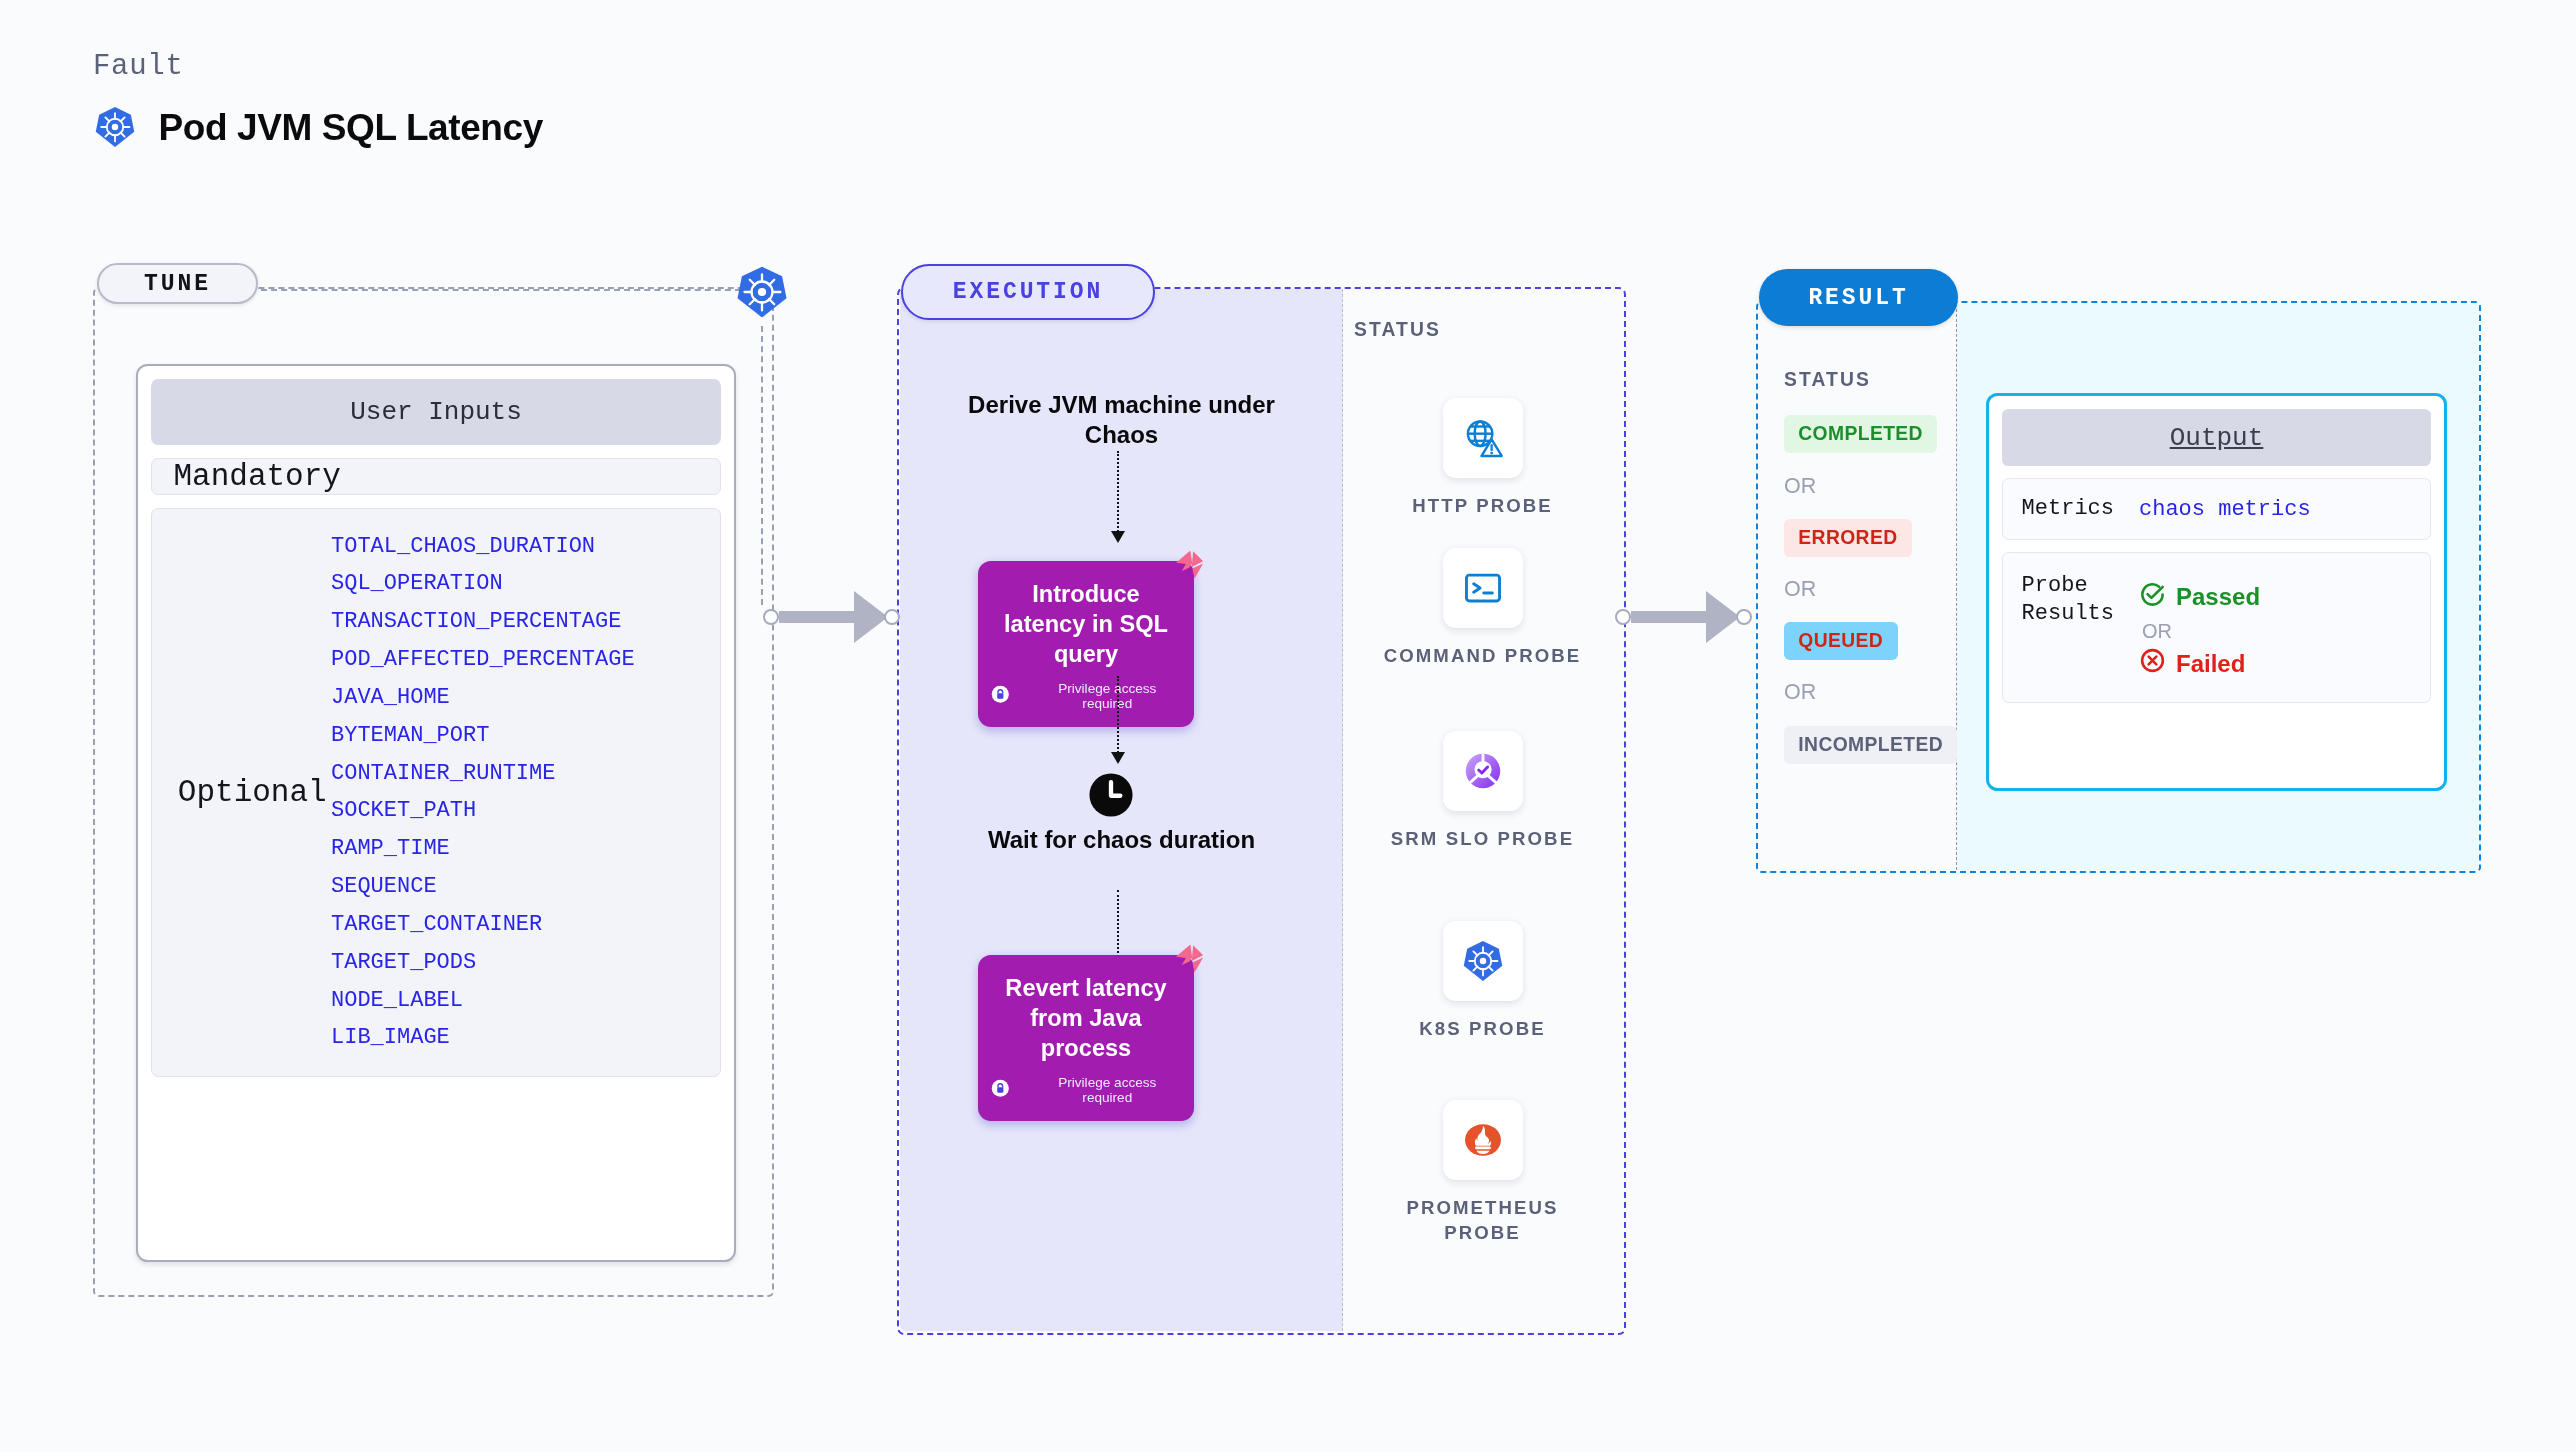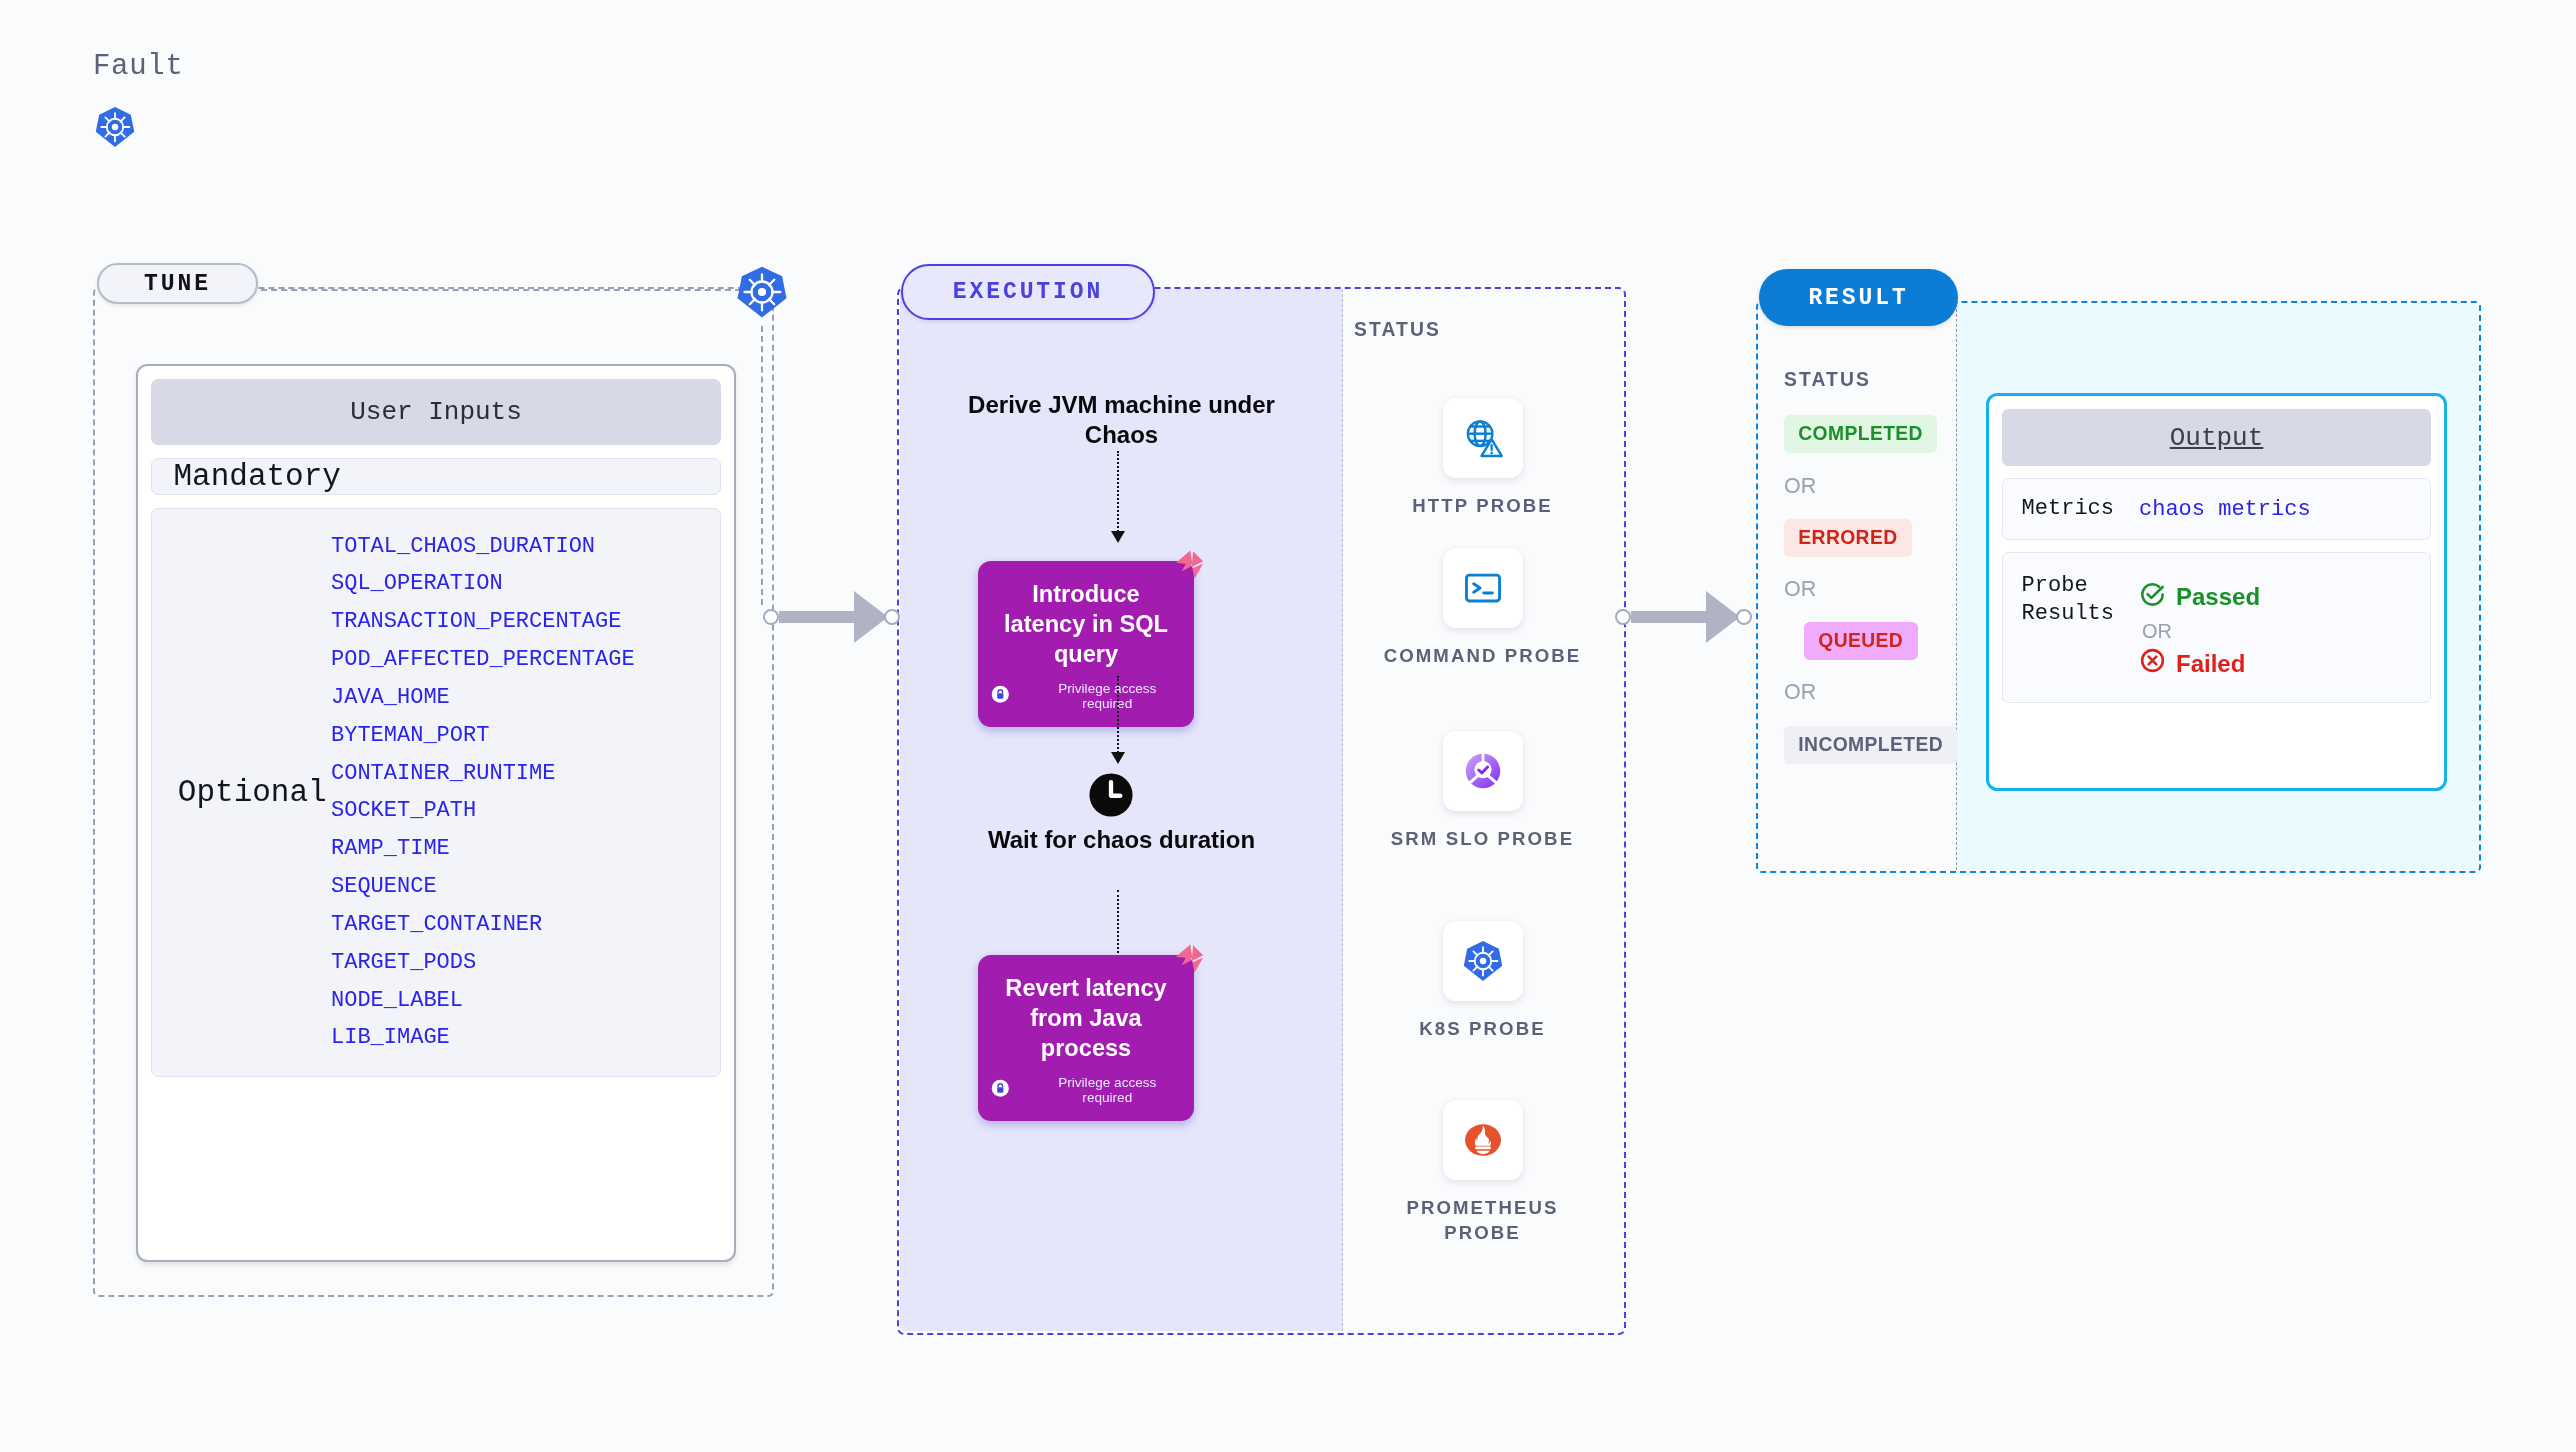--- a/index.html
+++ b/index.html
@@ -189,21 +189,21 @@
   }
   .status-badge{
     position:absolute;padding:7.9px 14.3px;border-radius:5.7px;
     font-size:19.3px;font-weight:bold;letter-spacing:0.4px;
   }
   .or-text{position:absolute;font-size:21.5px;color:#9aa0b1;}
   #badge-0{left:1784px;top:415px;background:#e2f7e3;color:#1a8f2c;}
   #or-0{left:1784px;top:474px;}
   #badge-1{left:1784px;top:519px;background:#fde7e5;color:#d02418;}
   #or-1{left:1784px;top:577px;}
-  #badge-2{left:1784px;top:622px;background:#f0abfc;color:#d02418;margin-left:20px;}
+  #badge-2{left:1784px;top:622px;background:#7dd3fc;color:#d02418;}
   #or-2{left:1784px;top:680px;}
   #badge-3{left:1784px;top:726px;background:#eff0f5;color:#5b6178;}
 
   
   #output-card{
     position:absolute;left:1986px;top:393px;width:461px;height:398px;
     background:#ffffff;border:3.6px solid #14b1ea;border-radius:11.5px;
     box-sizing:border-box;padding:13px;
   }
   #output-head{
@@ -244,20 +244,21 @@
           <line x1="32" y1="44" x2="32" y2="53"></line>
           <line x1="12" y1="32" x2="20" y2="32"></line>
           <line x1="44" y1="32" x2="53" y2="32"></line>
           <line x1="18" y1="18" x2="24" y2="24"></line>
           <line x1="40" y1="40" x2="46" y2="46"></line>
           <line x1="46" y1="18" x2="40" y2="24"></line>
           <line x1="24" y1="40" x2="18" y2="46"></line>
         </g>
       </svg>
     </span>
+    <span id="title-text">Pod JVM SQL Latency</span>
   </div>
 </div>
 
 <div id="exec-fill"></div>
 <div id="output-fill"></div>
 <div class="panel" id="tune-panel"></div>
 <div class="panel" id="exec-probes-panel"></div>
 <div id="probes-divider"></div>
 <div class="panel" id="result-panel"></div>
 <div id="result-inner-divider"></div>

